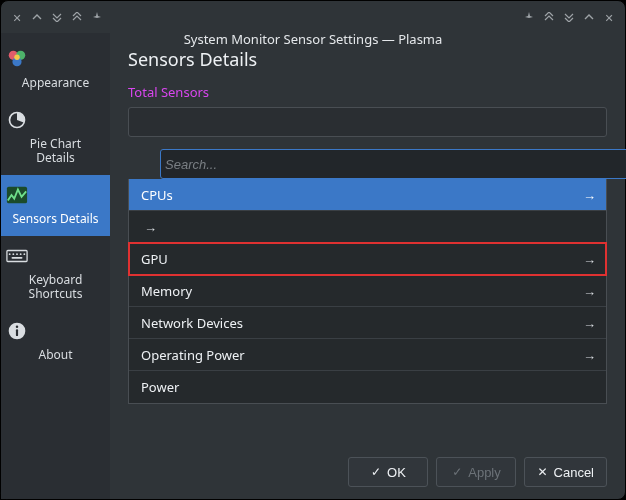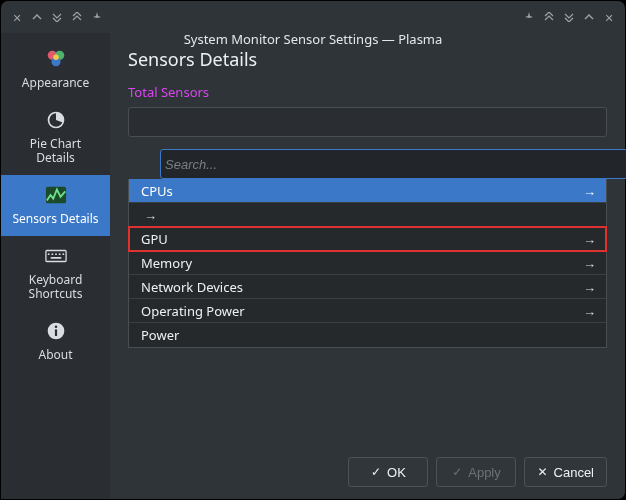--- a/index.html
+++ b/index.html
@@ -29,21 +29,21 @@
   .titlebar .tb-title { flex: 1; text-align: center; font-size: 13px; color: #e4e7ea; margin-top: 44px; }
   
   .body { flex: 1; display: flex; min-height: 0; }
   .sidebar {
     width: 109px;
     background: #2a2e33;
     display: flex; flex-direction: column;
     padding-top: 6px;
   }
   .sb-item {
-    display: flex; flex-direction: column; align-items: center; justify-content: center;
+    display: flex; flex-direction: column; justify-content: center;
     text-align: center;
     padding: 8px 4px 10px 4px;
     color: #d9dde1;
     font-size: 12px;
     line-height: 14px;
   }
   .sb-item .sb-icon { width: 24px; height: 24px; display:flex; align-items:center; justify-content:center; margin-bottom: 5px; }
   .sb-item.selected { background: #3B78C7; color: #fff; }
   .sb-filler { flex: 1; }
   
@@ -73,21 +73,21 @@
     outline: none;
     margin-left: 32px;
   }
   .search-input::placeholder { color: #7a7f84; font-style: italic; }
   .listbox {
     border: 1px solid #494e53;
     border-top: none;
     background: #25292c;
   }
   .row {
-    height: 24px;
+    height: 32px;
     display: flex; align-items: center;
     padding: 0 10px 0 12px;
     color: #eef1f4;
     font-size: 13px;
     border-bottom: 1px solid #3a3f44;
     position: relative;
   }
   .row:last-child { border-bottom: none; justify-content: flex-end; }
   .row .label { flex: 1; }
   .row .arrow { color: #d9dde1; font-size: 13px; width: 16px; text-align: right; }

